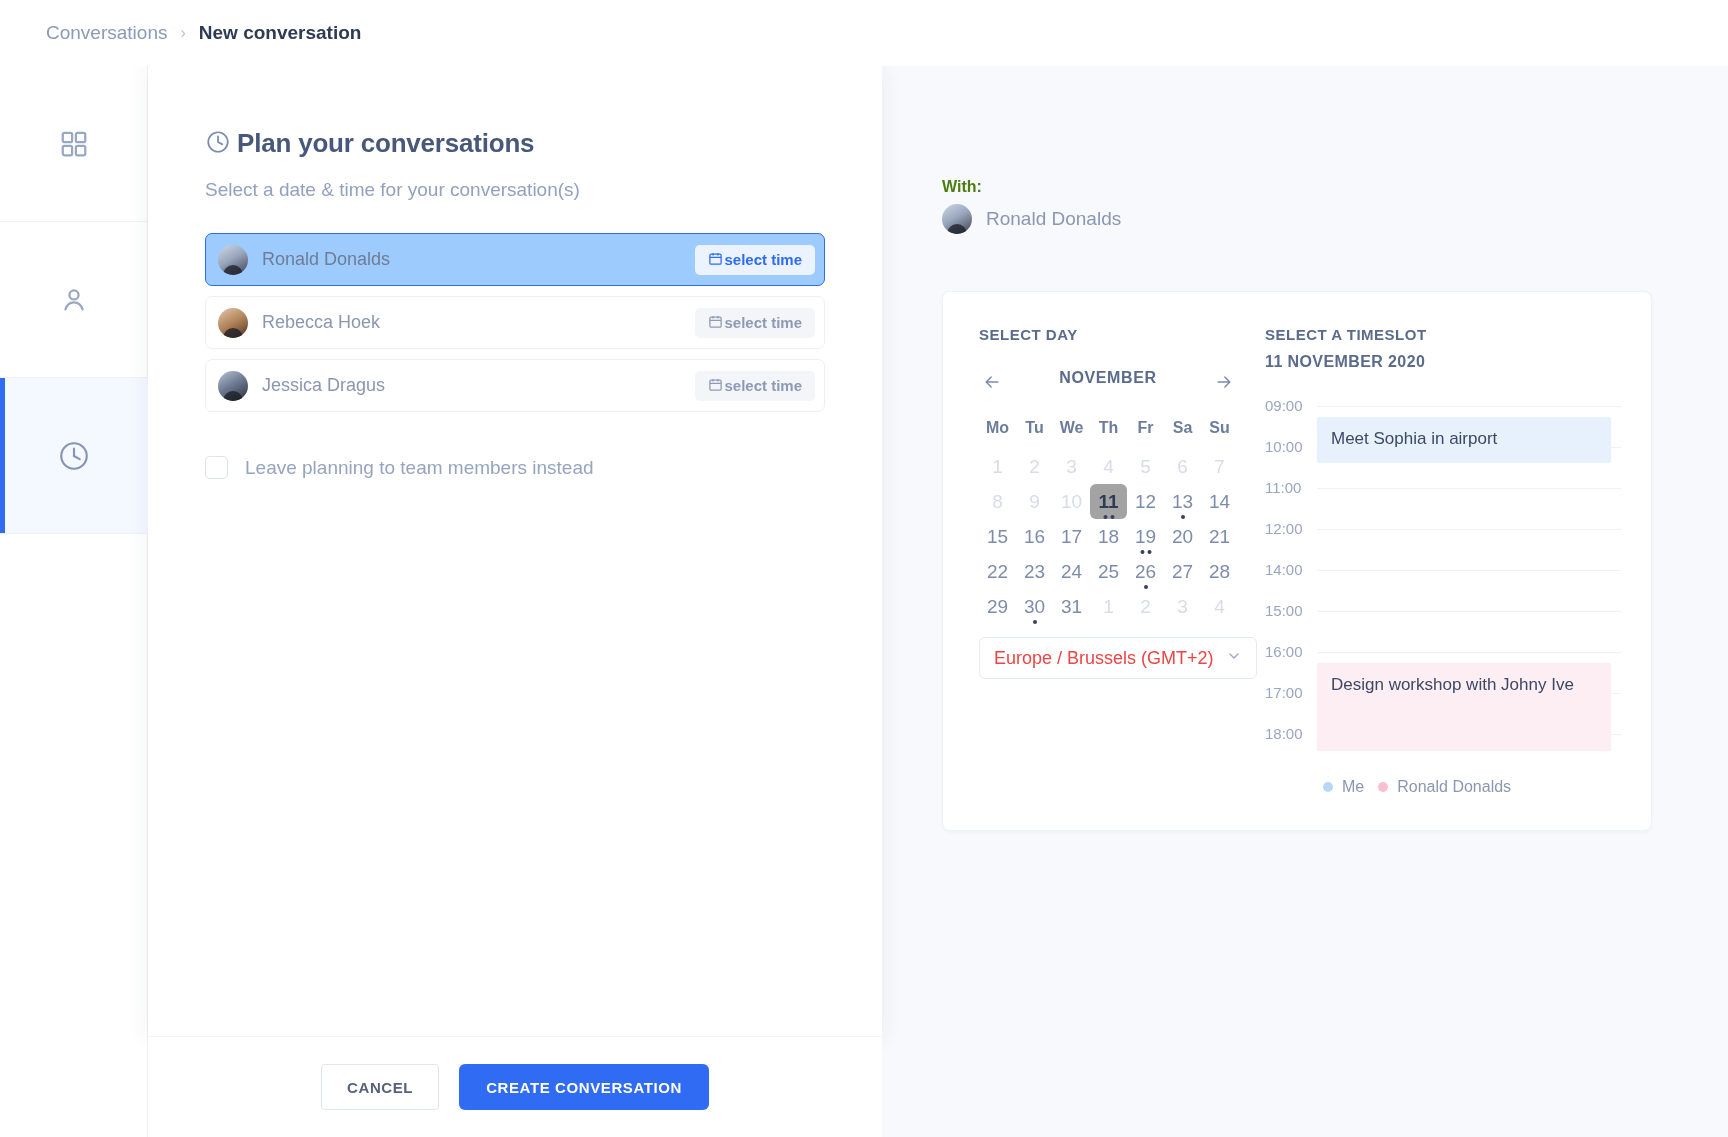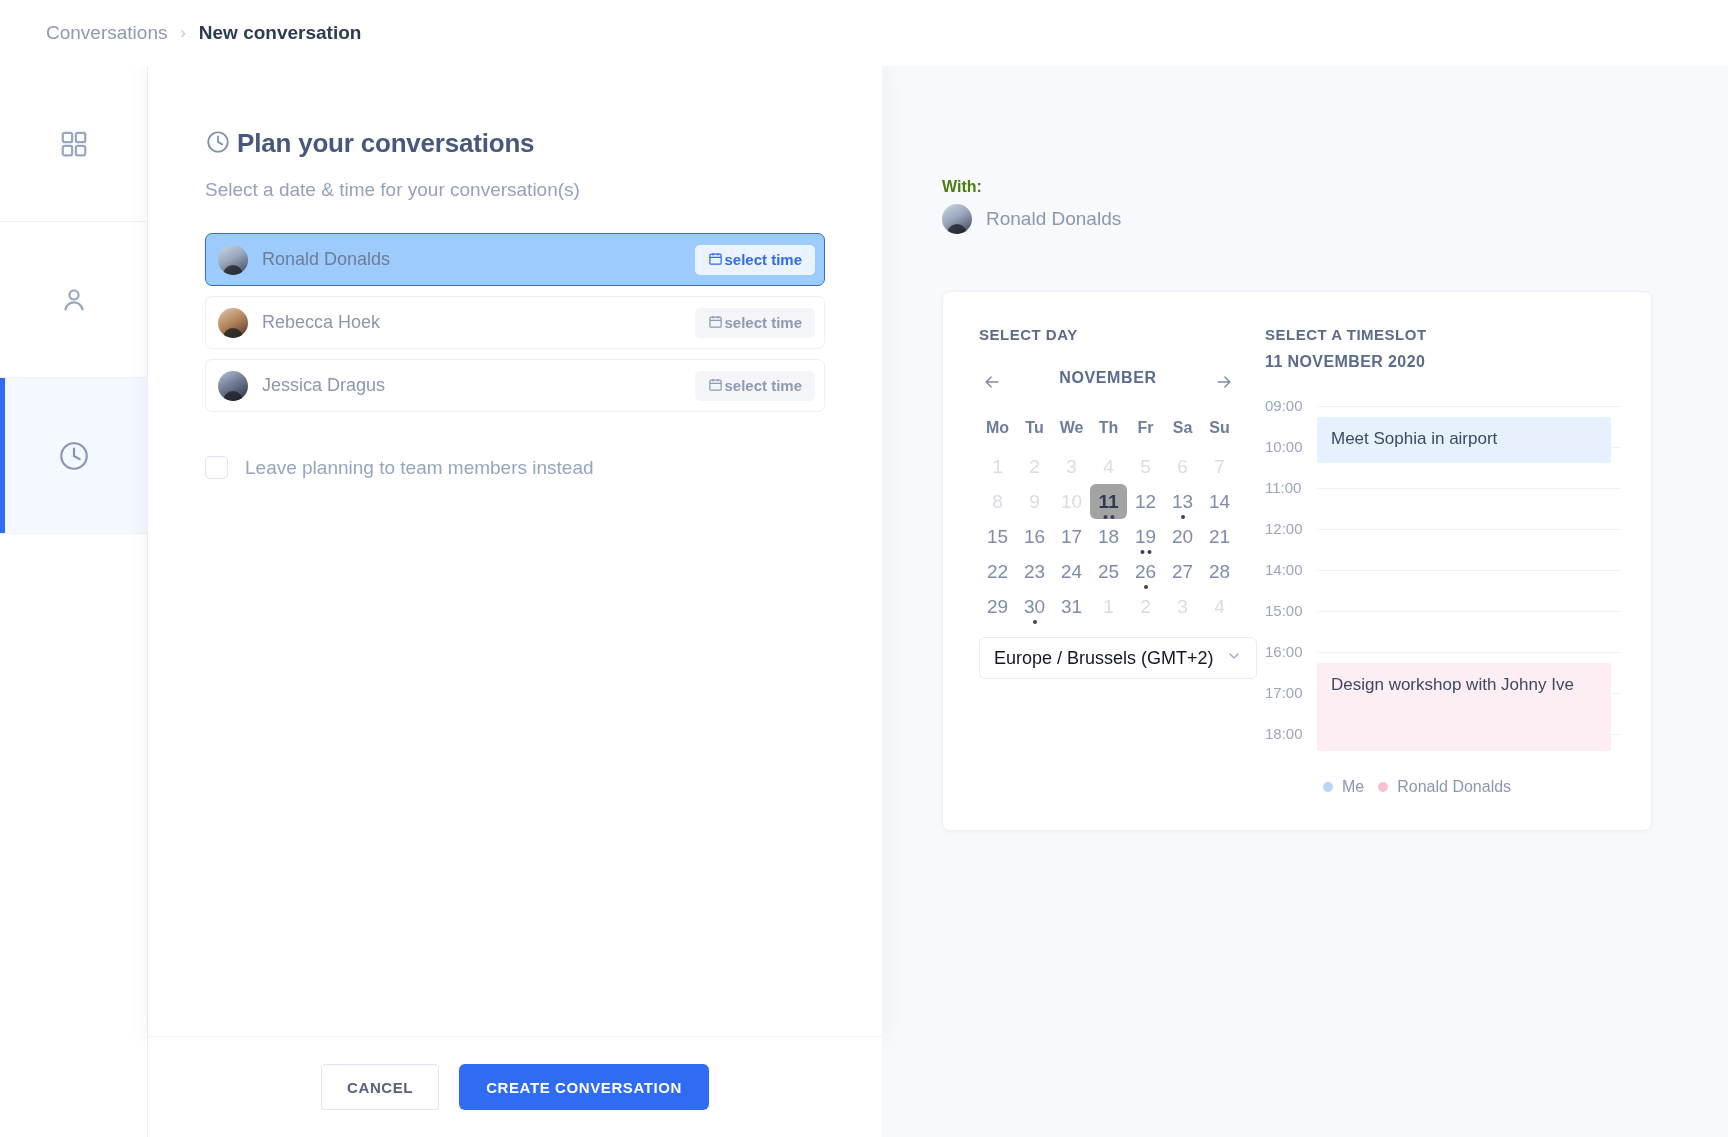--- a/index.html
+++ b/index.html
@@ -146,21 +146,21 @@
   .day.sel {
     background: #a3a3a3; border-radius: 6px; color: #2e3b55; font-weight: 700;
   }
   .dots { position: absolute; bottom: 0px; left: 50%; transform: translateX(-50%); display: flex; gap: 3px; }
   .dot { width: 4px; height: 4px; border-radius: 50%; background: #39415c; }
 
   .tz {
     position: absolute; left: 36px; top: 345px;
     height: 42px; padding: 0 14px; display: flex; align-items: center; gap: 12px;
     border: 1px solid #e6eaf2; border-radius: 6px; background: #fff;
-    font-size: 18px; color: #0f172a; cursor: pointer;
+    font-size: 18px; color: #ef4444; cursor: pointer;
   }
 
   .ts-date { margin-top: 10px; font-size: 16px; font-weight: 700; color: #5b6b8c; letter-spacing: 0.4px; }
   .timeline { position: relative; margin-top: 26px; width: 100%; }
   .tl-row { position: relative; height: 41px; }
   .tl-row::after {
     content: ""; position: absolute; left: 52px; right: 0; top: 9px; height: 1px; background: #eef1f6;
   }
   .tl-label { position: absolute; left: 0; top: 0px; font-size: 15px; color: #9aa6bf; }
   .event {

